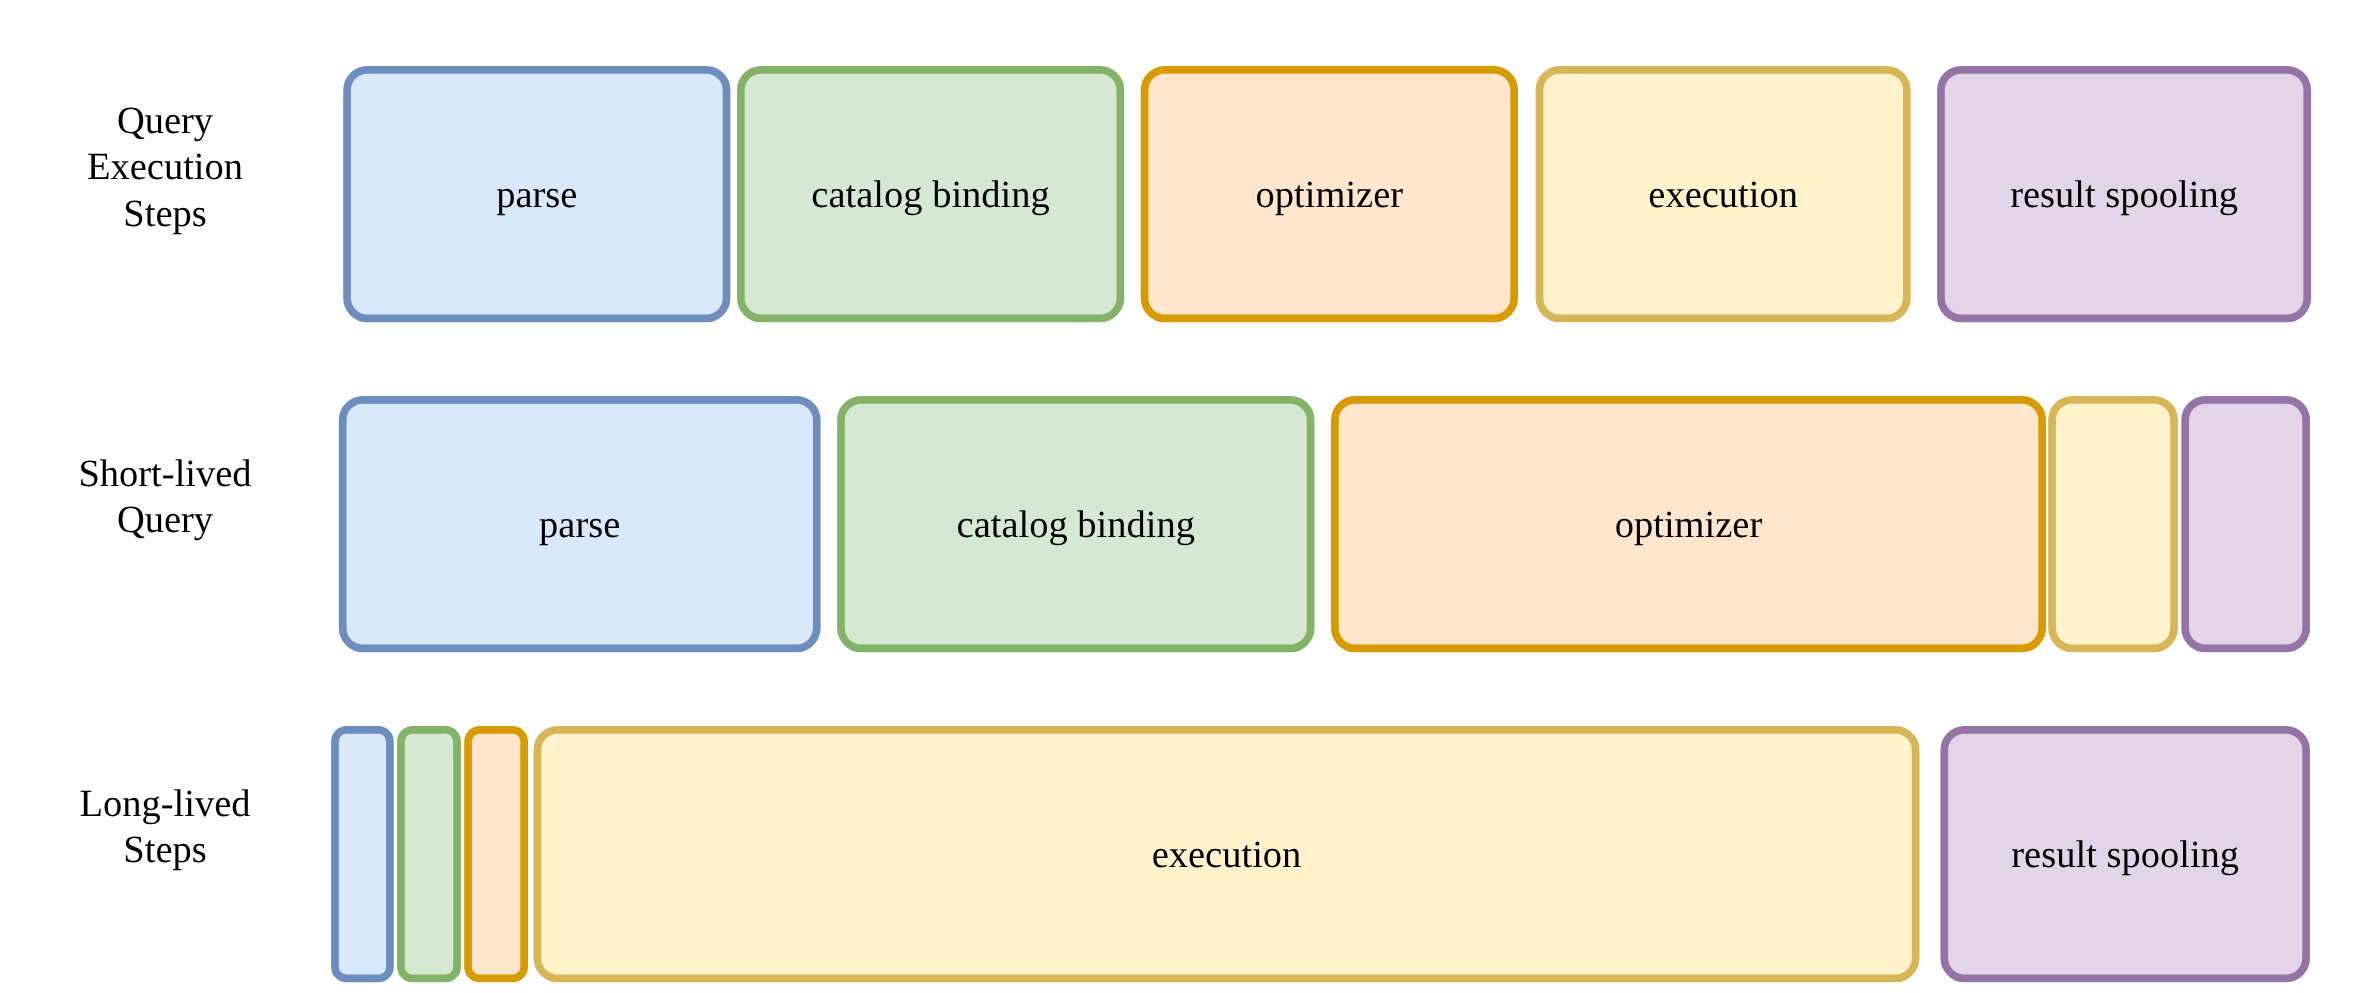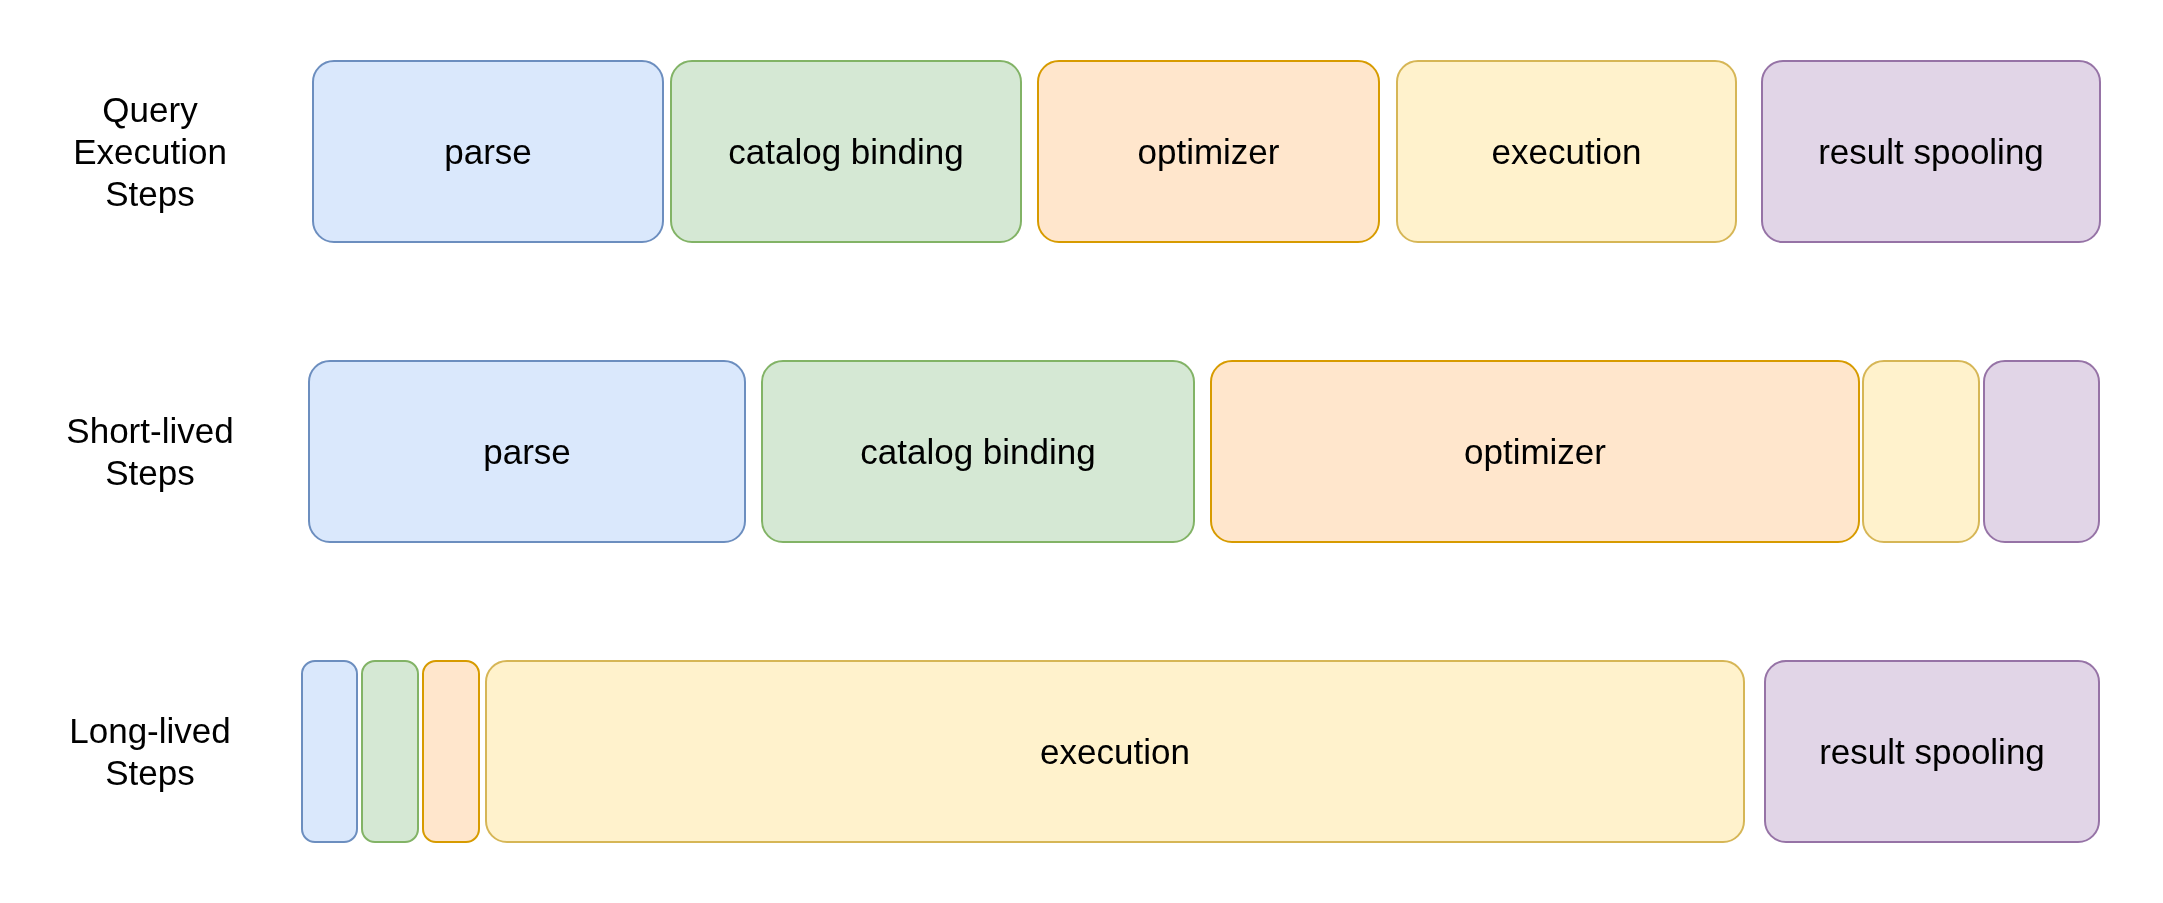--- a/index.html
+++ b/index.html
@@ -6,42 +6,42 @@
     margin: 0;
     padding: 0;
     background: #ffffff;
   }
   #canvas {
     position: relative;
     width: 2163px;
     height: 903px;
     background: #ffffff;
     overflow: hidden;
-    font-family: Liberation Sans, sans-serif;
+    font-family: Liberation Serif, serif;
     color: #000000;
   }
   .row-label {
     position: absolute;
     left: 28px;
     width: 244px;
     height: 183px;
     display: flex;
     align-items: center;
     justify-content: center;
     text-align: center;
     white-space: pre-line;
     font-size: 35px;
     line-height: 1.2;
     color: #000000;
   }
   .block {
     position: absolute;
-    height: 183px;
+    height: 233px;
     box-sizing: border-box;
-    border: 2px solid #c2410c;
+    border: 7px solid #c2410c;
     border-radius: 22px;
     display: flex;
     align-items: center;
     justify-content: center;
     font-size: 35px;
     color: #000000;
   }
   .block.narrow {
     border-radius: 14px;
   }
@@ -72,21 +72,21 @@
     </div>
     <div class="block" style="left: 1396px; width: 341px; background: rgb(255, 242, 204); border-color: rgb(214, 182, 86);">
       <span class="block-label">execution</span>
     </div>
     <div class="block" style="left: 1761px; width: 340px; background: rgb(225, 213, 231); border-color: rgb(150, 115, 166);">
       <span class="block-label">result spooling</span>
     </div>
   </div>
 
   <div class="row-label row2">Short-lived
-Steps</div>
+Query</div>
   <div class="row2">
     <div class="block" style="left: 308px; width: 438px; background: rgb(218, 232, 252); border-color: rgb(108, 142, 191);">
       <span class="block-label">parse</span>
     </div>
     <div class="block" style="left: 761px; width: 434px; background: rgb(213, 232, 212); border-color: rgb(130, 179, 102);">
       <span class="block-label">catalog binding</span>
     </div>
     <div class="block" style="left: 1210px; width: 650px; background: rgb(255, 230, 204); border-color: rgb(215, 155, 0);">
       <span class="block-label">optimizer</span>
     </div>

